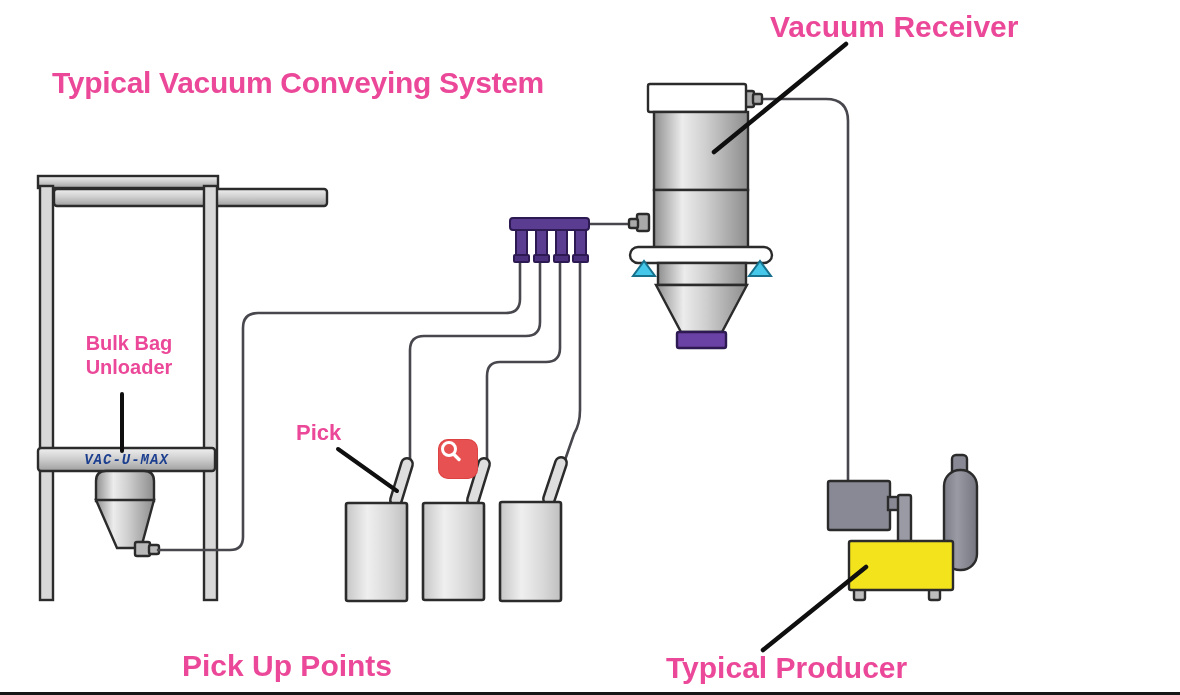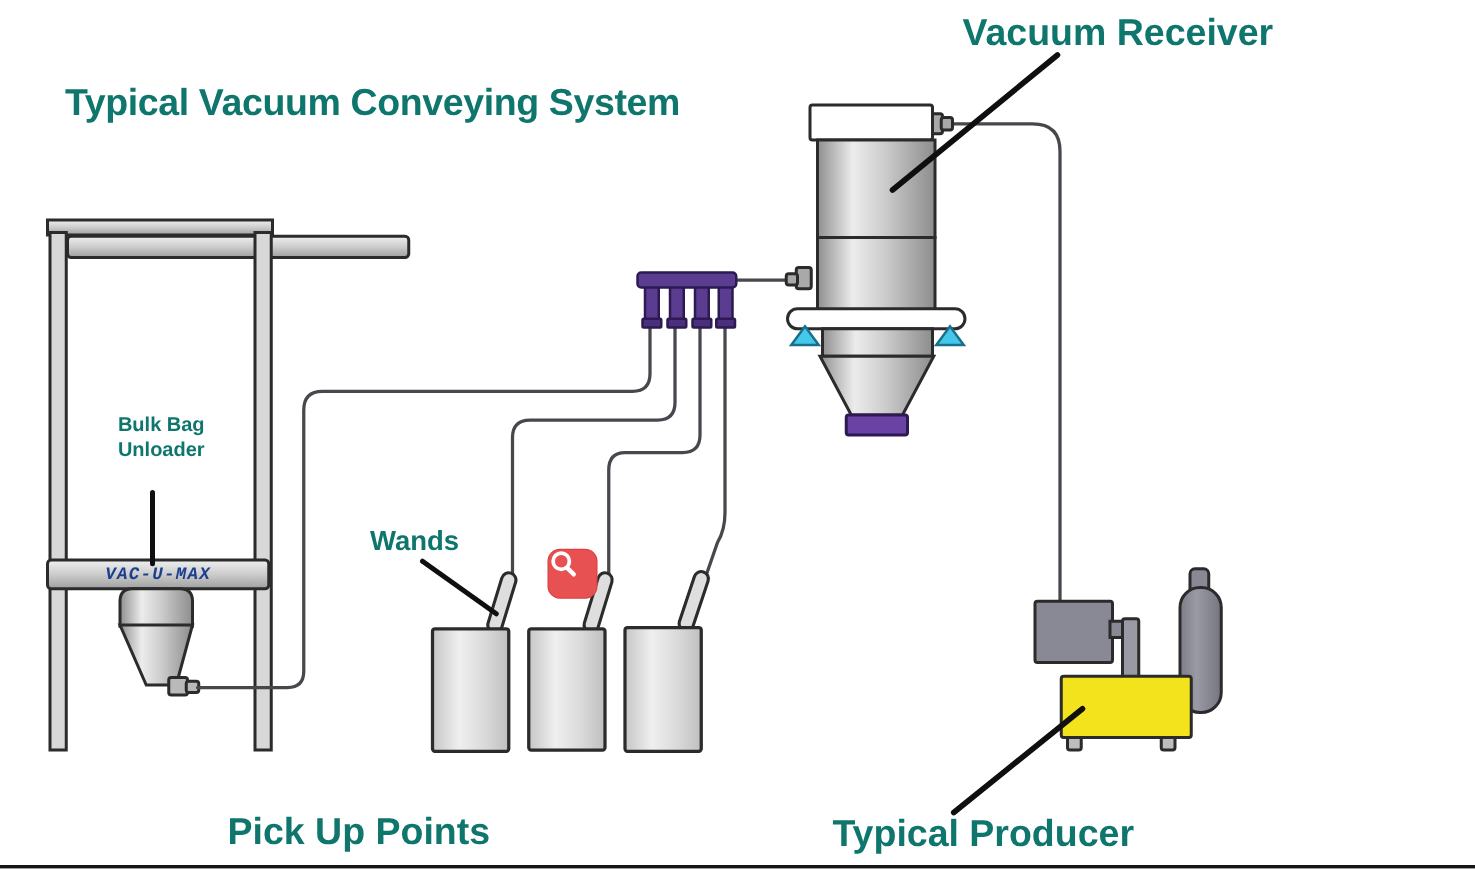--- a/index.html
+++ b/index.html
@@ -1,24 +1,24 @@
 <!DOCTYPE html>
 <html><head>
 <meta charset="utf-8">
 <style>
   html,body{margin:0;padding:0;background:#ffffff;}
   .stage{
     position:relative;width:1180px;height:695px;background:#ffffff;overflow:hidden;
     font-family:"Liberation Sans", sans-serif;color:#1d1d1f;
   }
   .stage svg{position:absolute;left:0;top:0;}
-  .lbl{position:absolute;white-space:nowrap;color:#0f766e;}
+  .lbl{position:absolute;white-space:nowrap;color:#ec4899;}
   .title{left:52px;top:66px;font-size:30px;font-weight:600;letter-spacing:-.3px;}
   .lbl-receiver{left:770px;top:10px;font-size:30px;font-weight:600;}
-  .lbl-bulkbag{left:64px;top:331px;width:130px;text-align:center;font-size:16px;font-weight:700;line-height:1.22;white-space:normal;}
+  .lbl-bulkbag{left:64px;top:331px;width:130px;text-align:center;font-size:20px;font-weight:700;line-height:1.22;white-space:normal;}
   .lbl-wands{left:296px;top:420px;font-size:22px;font-weight:600;}
   .lbl-pickup{left:182px;top:649px;font-size:30px;font-weight:600;}
   .lbl-producer{left:666px;top:651px;font-size:30px;font-weight:600;}
   .brand{
     position:absolute;left:38px;top:449px;width:177px;height:22px;
     display:flex;align-items:center;justify-content:center;
     font-size:14px;font-weight:700;font-style:italic;letter-spacing:1px;
     color:#1d3f8f;
     font-family:Liberation Mono, monospace;
   }
@@ -149,21 +149,21 @@
       <line x1="763" y1="650" x2="866" y2="567"></line>
     </g>
   </svg>
 
   <div class="lbl title">Typical Vacuum Conveying System</div>
   <div class="lbl lbl-receiver">Vacuum Receiver</div>
   <div class="lbl lbl-bulkbag">
       <div>Bulk Bag</div>
       <div>Unloader</div>
     </div>
-  <div class="lbl lbl-wands">Wands</div>
+  <div class="lbl lbl-wands">Pick</div>
   <div class="lbl lbl-pickup">Pick Up Points</div>
   <div class="lbl lbl-producer">Typical Producer</div>
   <div class="brand">VAC-U-MAX</div>
 
   <div class="mag-btn">
     <svg width="26" height="26" viewBox="0 0 26 26">
       <circle cx="11" cy="10" r="6.5" fill="none" stroke="#ffffff" stroke-width="3"></circle>
       <line x1="16" y1="15.5" x2="21" y2="20.5" stroke="#ffffff" stroke-width="3.4" stroke-linecap="round"></line>
     </svg>
   </div>

